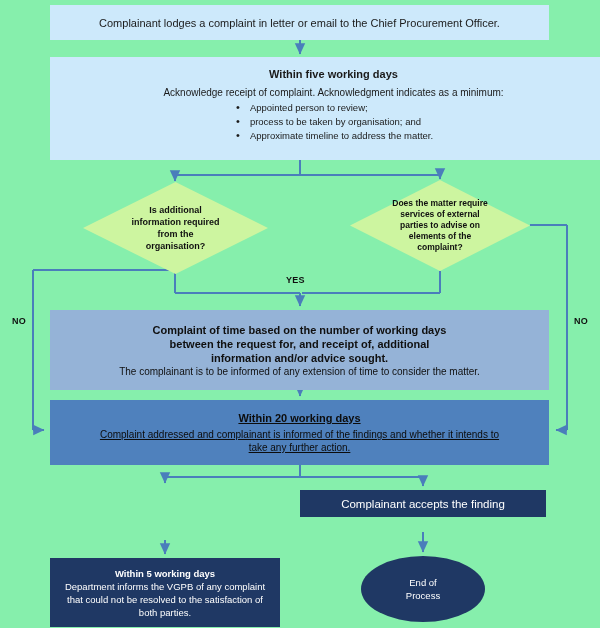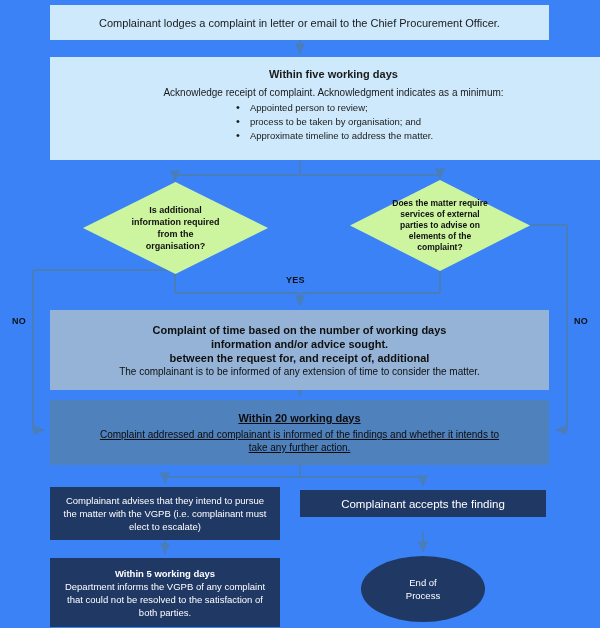--- a/index.html
+++ b/index.html
@@ -9,21 +9,21 @@
     background: #ffffff;
   }
   body {
     font-family: "Liberation Sans", sans-serif;
     -webkit-font-smoothing: antialiased;
   }
   #flowchart {
     position: relative;
     width: 600px;
     height: 628px;
-    background: #3b82f6;
+    background: #86efac;
     overflow: hidden;
   }
   .node {
     position: absolute;
     box-sizing: border-box;
     display: flex;
     flex-direction: column;
     justify-content: center;
     text-align: center;
   }
@@ -203,33 +203,30 @@
       <div>complaint?</div>
     </div>
   </div>
 
   <div class="edge-label" style="left:286px; top:275px;">YES</div>
   <div class="edge-label" style="left:12px; top:316px;">NO</div>
   <div class="edge-label" style="left:574px; top:316px;">NO</div>
 
   <div class="node box-mid" style="left:50px; top:310px; width:499px; height:80px;">
     <div class="t-head line-lg">Complaint of time based on the number of working days</div>
+    <div class="t-head line-lg">between the request for, and receipt of, additional</div>
     <div class="t-head line-lg">information and/or advice sought.</div>
-    <div class="t-head line-lg">between the request for, and receipt of, additional</div>
     <div class="line-md">The complainant is to be informed of any extension of time to consider the matter.</div>
   </div>
 
   <div class="node box-blue" style="left:50px; top:400px; width:499px; height:65px; padding:0 40px;text-decoration:underline;">
     <div class="t-head line-lg">Within 20 working days</div>
     <div class="line-md" style="margin-top:3px;">Complaint addressed and complainant is informed of the findings and whether it intends to take any further action.</div>
   </div>
 
-  <div class="node box-navy" style="left:50px; top:487px; width:230px; height:53px; padding:0 10px;">
-    <div class="line-sm">Complainant advises that they intend to pursue the matter with the VGPB (i.e. complainant must elect to escalate)</div>
-  </div>
 
   <div class="node box-navy" style="left:50px; top:558px; width:230px; height:69px; padding:0 8px;">
     <div class="t-head line-sm">Within 5 working days</div>
     <div class="line-sm">Department informs the VGPB of any complaint that could not be resolved to the satisfaction of both parties.</div>
   </div>
 
   <div class="node box-navy" style="left:300px; top:490px; width:246px; height:27px;">
     <div class="line-lg" style="font-size:11.5px;">Complainant accepts the finding</div>
   </div>
 

